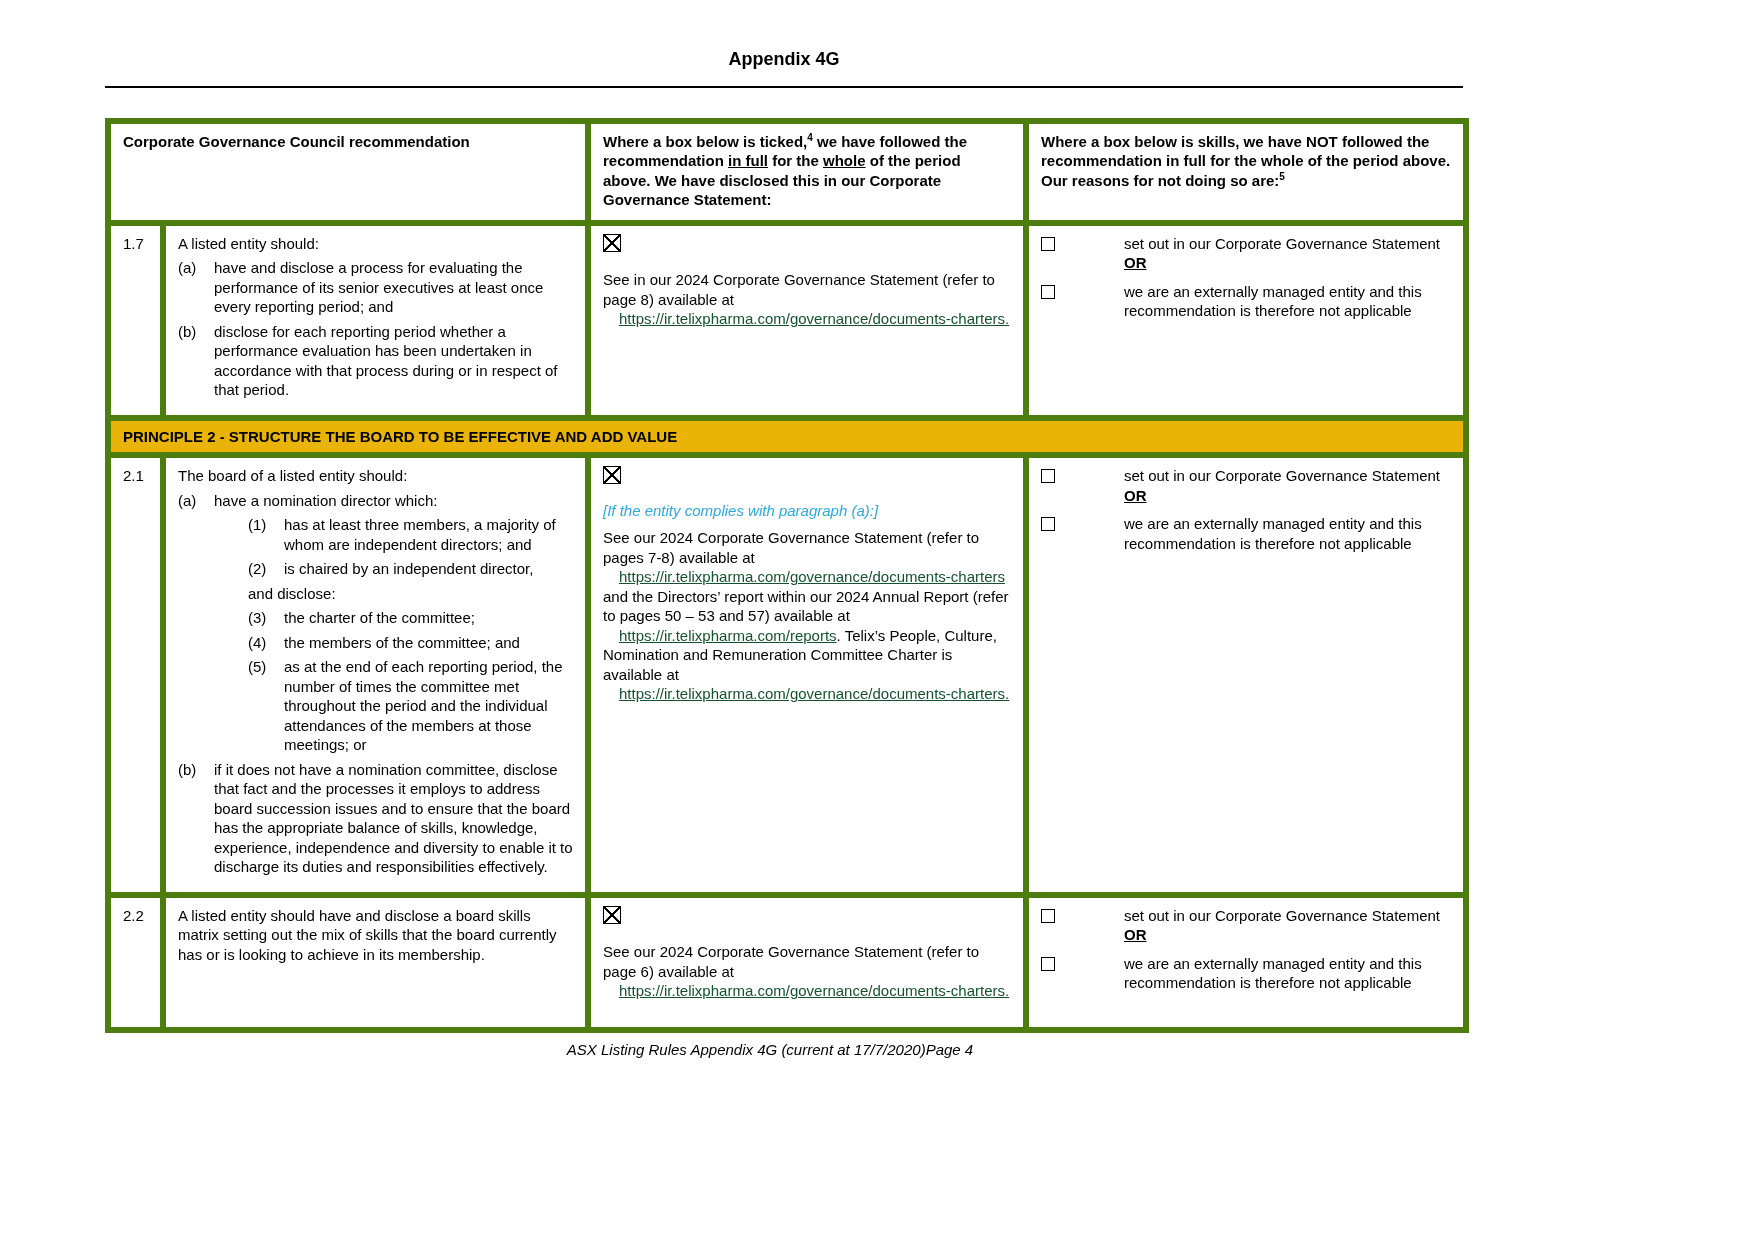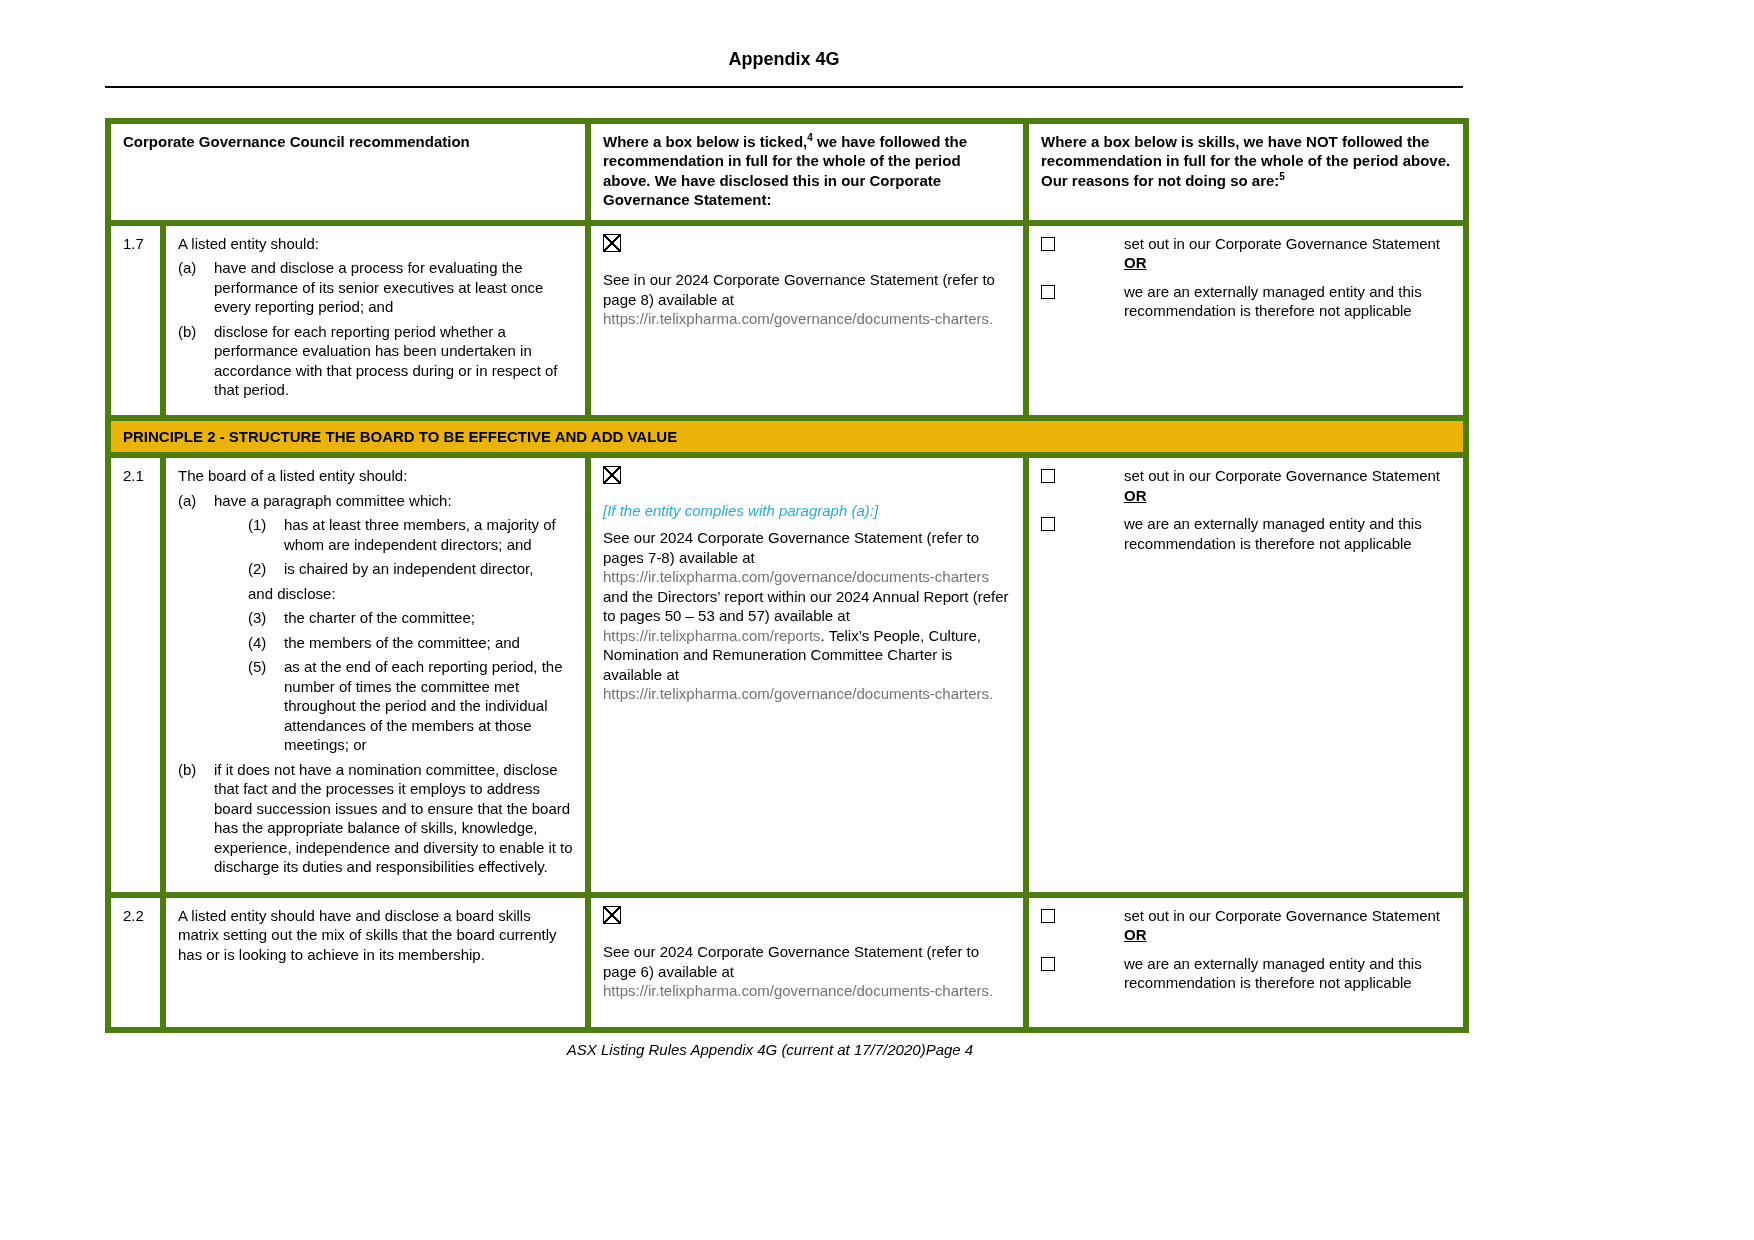--- a/index.html
+++ b/index.html
@@ -20,21 +20,21 @@
   }
   th { font-weight:bold; }
   col.c-num { width:55px; } col.c-rec { width:425px; }
   col.c-mid { width:438px; } col.c-right { width:440px; }
   tr.h-row  { height:66px; }
   tr.r17 { height:165px; }
   tr.r21 { height:403px; }
   tr.r22 { height:135px; }
   tr.principle td { background:#eab308; font-weight:bold; padding:6px 12px; }
 
-  .u { }
+  .u { text-decoration:underline; }
   .b-u { font-weight:bold; text-decoration:underline; }
   sup { font-size:10px; line-height:0; }
 
   .intro { margin-bottom:5px; }
   .li { display:flex; margin-bottom:5px; }
   .li .lbl { flex:0 0 36px; }
   .li .txt { flex:1; }
   .l2 { margin-left:70px; }
   .plain-l2 { margin-left:70px; margin-bottom:5px; }
 
@@ -43,21 +43,21 @@
   .cb-sm { width:12px; height:12px; }
   .cb[data-checked="true"] {
     background-image:
       linear-gradient(to top right, transparent 45%, #000 45%, #000 55%, transparent 55%),
       linear-gradient(to bottom right, transparent 45%, #000 45%, #000 55%, transparent 55%);
   }
 
   .mid-p { margin-top:14px; }
   .cond { color:#29ABE2; font-style:italic; margin-top:12px; }
   .cond + .mid-p { margin-top:8px; }
-  a.link { color:#737373; cursor:pointer; }
+  a.link { color:#14532d; text-decoration:underline; cursor:pointer;margin-left:16px; }
 
   .opt { display:flex; align-items:flex-start; margin-bottom:9px;gap:47px; }
   .opt .cb { flex:0 0 auto; margin-top:3px; }
   .opt .opt-text { margin-left:22px; }
 
   .footer {
     position:absolute; left:105px; top:1040px; width:1358px;
     display:flex; justify-content:center; font-size:15px;font-style:italic;
   }
   .footer .pg { padding-right:28px; }
@@ -118,21 +118,21 @@
     <tr class="principle">
       <td colspan="4">PRINCIPLE 2 - STRUCTURE THE BOARD TO BE EFFECTIVE AND ADD VALUE</td>
     </tr>
 
     <tr class="r21">
       <td>2.1</td>
       <td>
         <div class="intro">The board of a listed entity should:</div>
         <div class="li">
           <span class="lbl">(a)</span>
-          <span class="txt">have a paragraph committee which:</span>
+          <span class="txt">have a nomination director which:</span>
         </div>
         <div class="li l2">
           <span class="lbl">(1)</span>
           <span class="txt">has at least three members, a majority of whom are independent directors; and</span>
         </div>
         <div class="li l2">
           <span class="lbl">(2)</span>
           <span class="txt">is chaired by an independent director,</span>
         </div>
         <div class="plain-l2">and disclose:</div>

